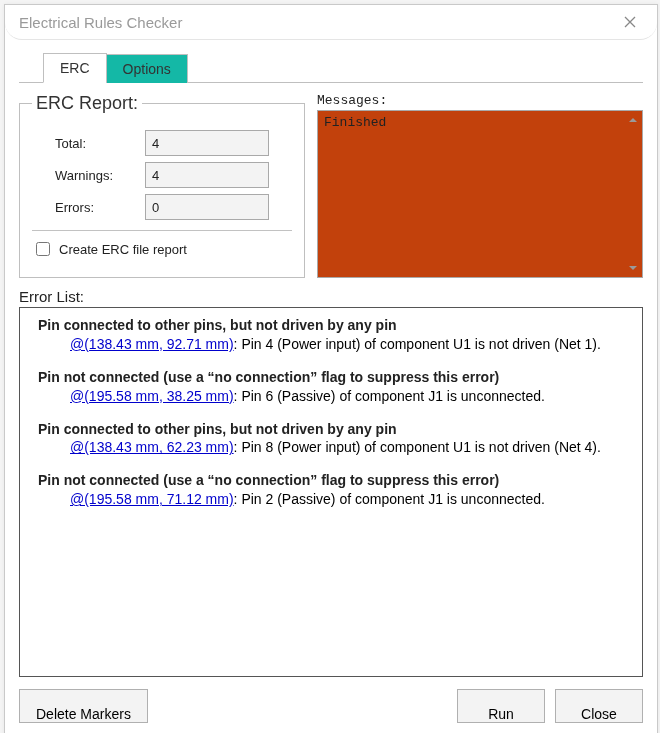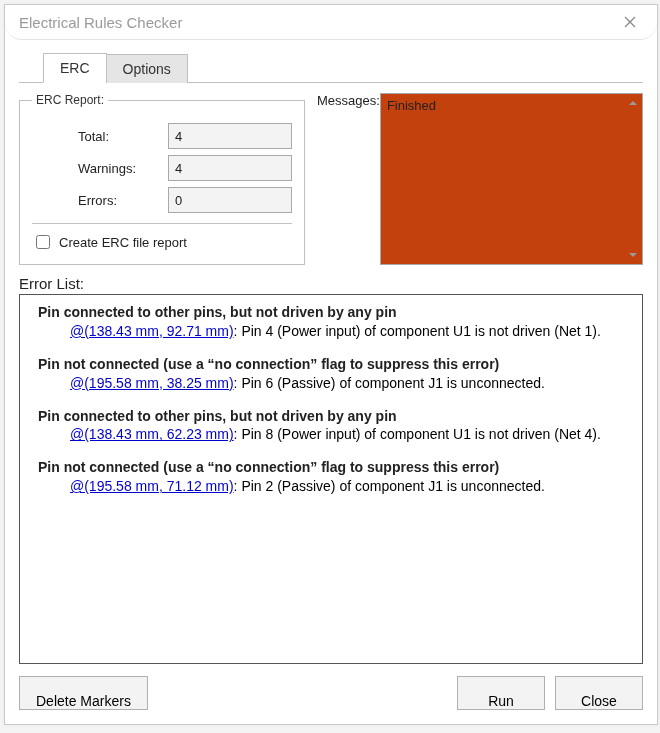--- a/index.html
+++ b/index.html
@@ -52,21 +52,21 @@
     display: flex;
     align-items: flex-end;
     border-bottom: 1px solid #bfbfbf;
     margin-bottom: 10px;
     padding-left: 24px;
   }
   .tab {
     padding: 6px 16px;
     border: 1px solid #bfbfbf;
     border-bottom: none;
-    background: #e5e5e5;
+    background: #14b8a6;
     margin-right: -1px;
     position: relative;
     top: 1px;
     font-size: 14px;
     color: #333;
     cursor: default;
   }
   .tab.active {
     background: #ffffff;
     border-bottom: 1px solid #ffffff;
@@ -77,32 +77,32 @@
     display: flex;
     gap: 12px;
   }
   fieldset.group {
     border: 1px solid #bfbfbf;
     margin: 0;
     padding: 10px 12px 12px 12px;
     position: relative;
   }
   fieldset.group > legend {
-    font-size: 12px;
+    font-size: 18px;
     color: #333;
     padding: 0 4px;
   }
 
   .erc-report {
     width: 260px;
   }
   .erc-report .row {
     display: flex;
     align-items: center;
-    justify-content: flex-end;
+    justify-content: center;
     margin: 6px 0;
   }
   .erc-report .row label {
     width: 90px;
   }
   .erc-report .row input.val {
     width: 110px;
     height: 22px;
     border: 1px solid #a9a9a9;
     background: #f3f3f3;
@@ -122,20 +122,22 @@
     align-items: center;
     gap: 6px;
   }
   .erc-report .chk input[type="checkbox"] {
     width: 14px; height: 14px;
   }
 
   .messages {
     flex: 1;
     display: flex;
+    flex-direction: column;
+    font-family: Liberation Mono, monospace;
   }
   .messages-label {
     font-size: 13px;
     margin-bottom: 2px;
   }
   .messages-box {
     flex: 1;
     border: 1px solid #a9a9a9;
     position: relative;
     min-height: 158px;

